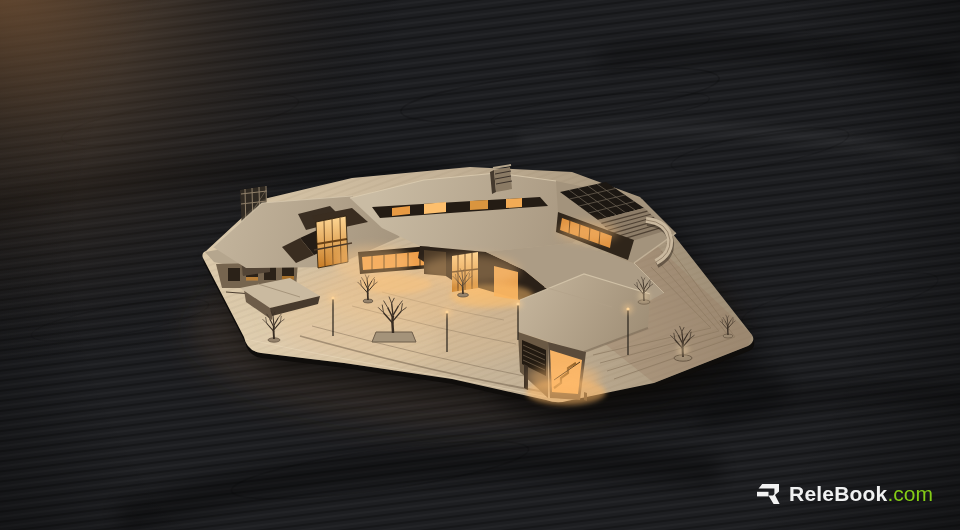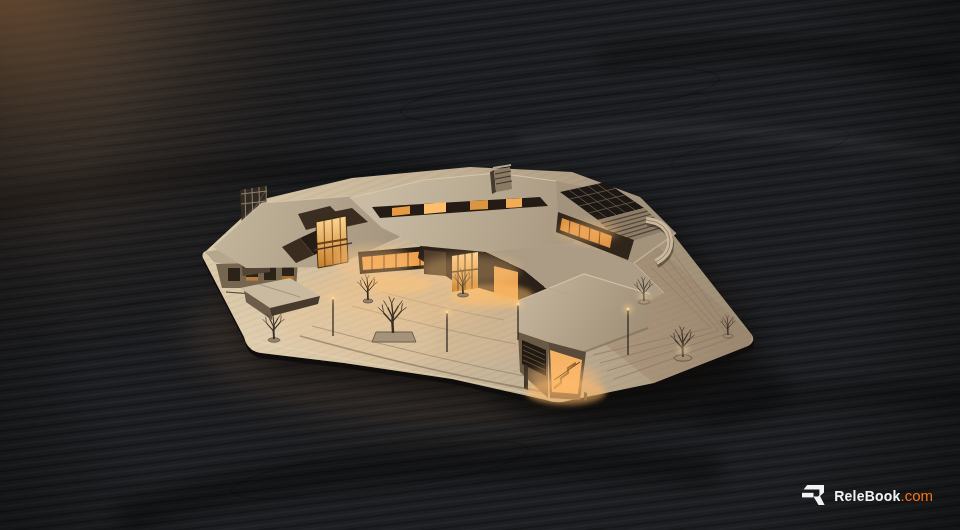--- a/index.html
+++ b/index.html
@@ -1,22 +1,22 @@
 <!DOCTYPE html>
 <html><head>
 <meta charset="utf-8">
 <style>
   html,body{margin:0;padding:0;background:#000;}
   .stage{position:relative;width:960px;height:530px;overflow:hidden;background:#1d1e21;
          font-family:"Liberation Sans",sans-serif;}
   .stage svg{display:block;}
   .watermark{position:absolute;right:27px;bottom:24px;display:flex;align-items:center;gap:9px;
              user-select:none;}
-  .watermark .brand{font-size:14px;font-weight:700;color:#f0f1f1;letter-spacing:.2px;}
-  .watermark .suffix{font-size:15px;font-weight:400;color:#f97316;}
+  .watermark .brand{font-size:21px;font-weight:700;color:#f0f1f1;letter-spacing:.2px;}
+  .watermark .suffix{font-size:21px;font-weight:400;color:#84cc16;}
   .wm-text{display:flex;align-items:baseline;}
 </style>
 </head>
 <body>
 
 <div class="stage">
 <svg width="960" height="530" viewBox="0 0 960 530">
   <defs>
     <filter id="b2" x="-60%" y="-60%" width="220%" height="220%">
           <feGaussianBlur stdDeviation="2.5"></feGaussianBlur>

